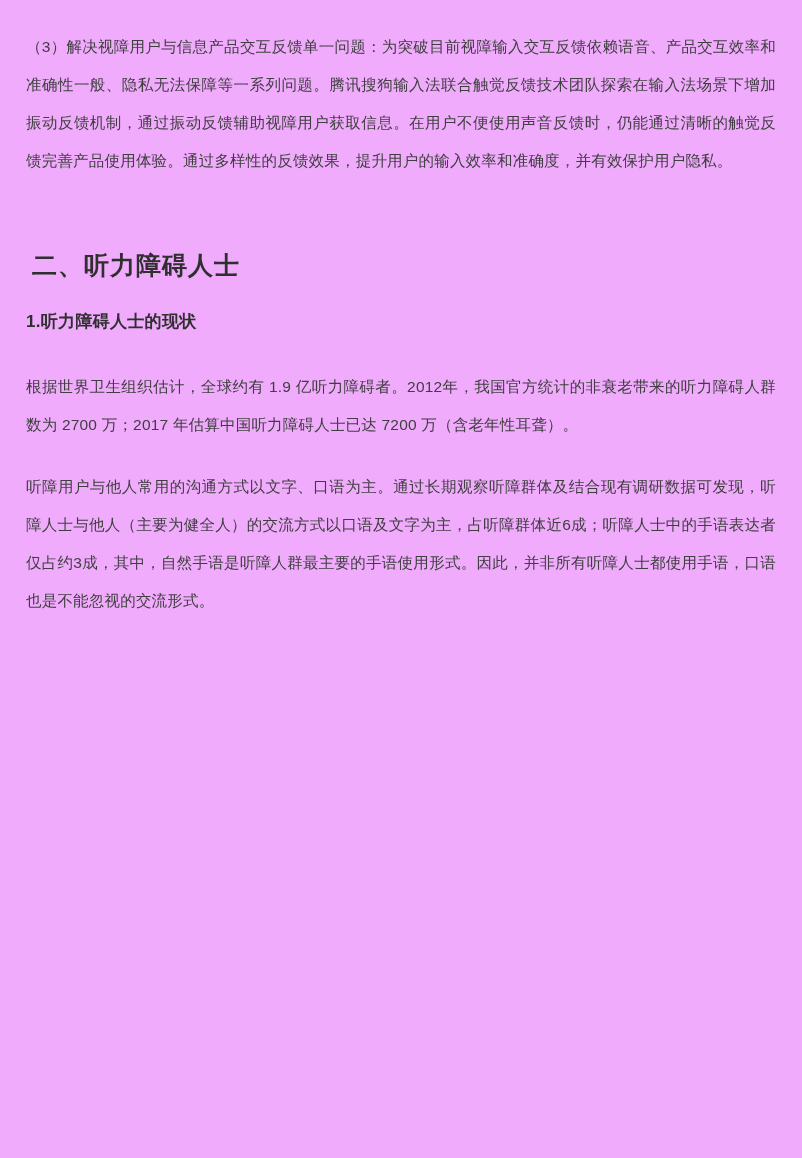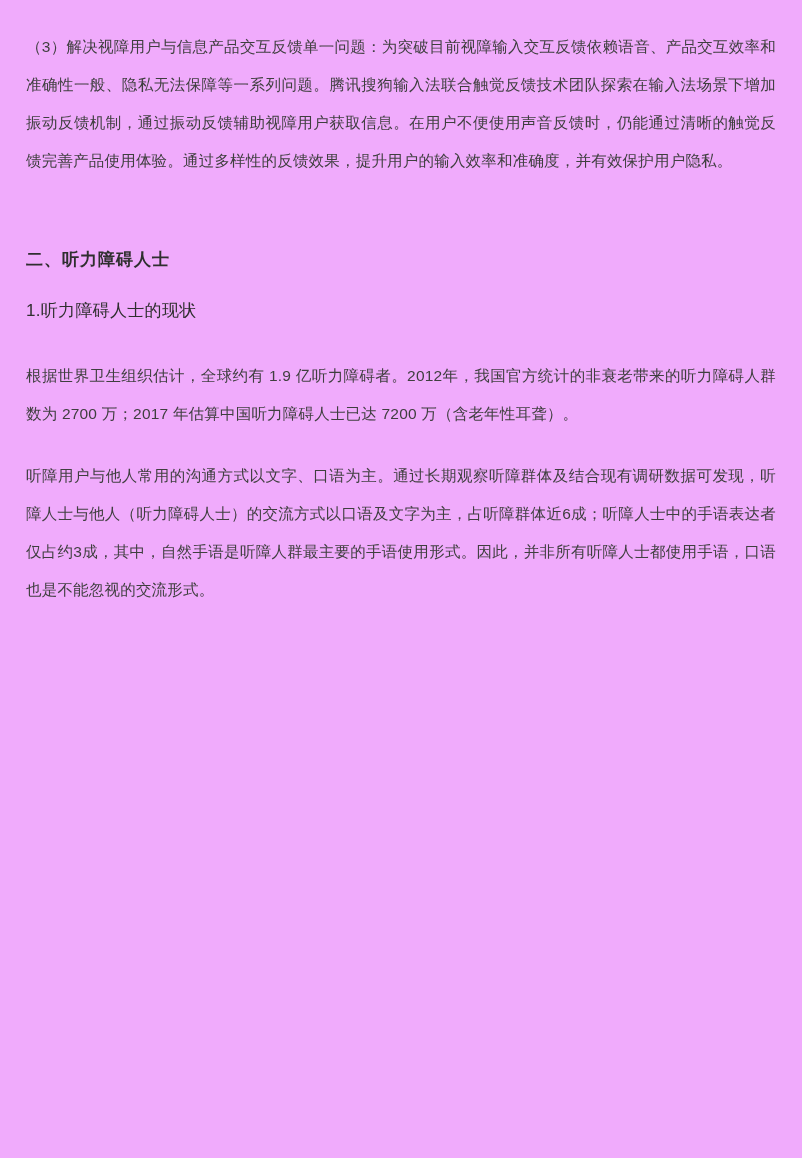--- a/index.html
+++ b/index.html
@@ -26,30 +26,30 @@
     color: #3f3f3f;
     text-align: justify;
     text-justify: inter-ideograph;
     margin: 0 0 10px 0;
     letter-spacing: 0.2px;
   }
   .spacer-lg {
     height: 58px;
   }
   h2.heading {
-    font-size: 17px;
+    font-size: 25px;
     font-weight: bold;
     color: #2f2f2f;
-    margin: 0 0 26px 0;
+    margin: 0 0 26px 6px;
     letter-spacing: 1px;
     line-height: 1.4;
   }
   h3.subheading {
     font-size: 17px;
-    font-weight: normal;
+    font-weight: bold;
     color: #2f2f2f;
     margin: 0 0 34px 0;
     letter-spacing: 0.3px;
     line-height: 1.5;
   }
   .block-gap {
     height: 14px;
   }
 </style>
 </head>
@@ -62,18 +62,18 @@
   <div class="spacer-lg"></div>
 
   <h2 class="heading">二、听力障碍人士</h2>
 
   <h3 class="subheading">1.听力障碍人士的现状</h3>
 
   <p class="para">根据世界卫生组织估计，全球约有 1.9 亿听力障碍者。2012年，我国官方统计的非衰老带来的听力障碍人群数为 2700 万；2017 年估算中国听力障碍人士已达 7200 万（含老年性耳聋）。</p>
 
   <div class="block-gap"></div>
 
-  <p class="para">听障用户与他人常用的沟通方式以文字、口语为主。通过长期观察听障群体及结合现有调研数据可发现，听障人士与他人（听力障碍人士）的交流方式以口语及文字为主，占听障群体近6成；听障人士中的手语表达者仅占约3成，其中，自然手语是听障人群最主要的手语使用形式。因此，并非所有听障人士都使用手语，口语也是不能忽视的交流形式。</p>
+  <p class="para">听障用户与他人常用的沟通方式以文字、口语为主。通过长期观察听障群体及结合现有调研数据可发现，听障人士与他人（主要为健全人）的交流方式以口语及文字为主，占听障群体近6成；听障人士中的手语表达者仅占约3成，其中，自然手语是听障人群最主要的手语使用形式。因此，并非所有听障人士都使用手语，口语也是不能忽视的交流形式。</p>
 
   <div class="block-gap"></div>
 
 
 </div>
 
 </body></html>

